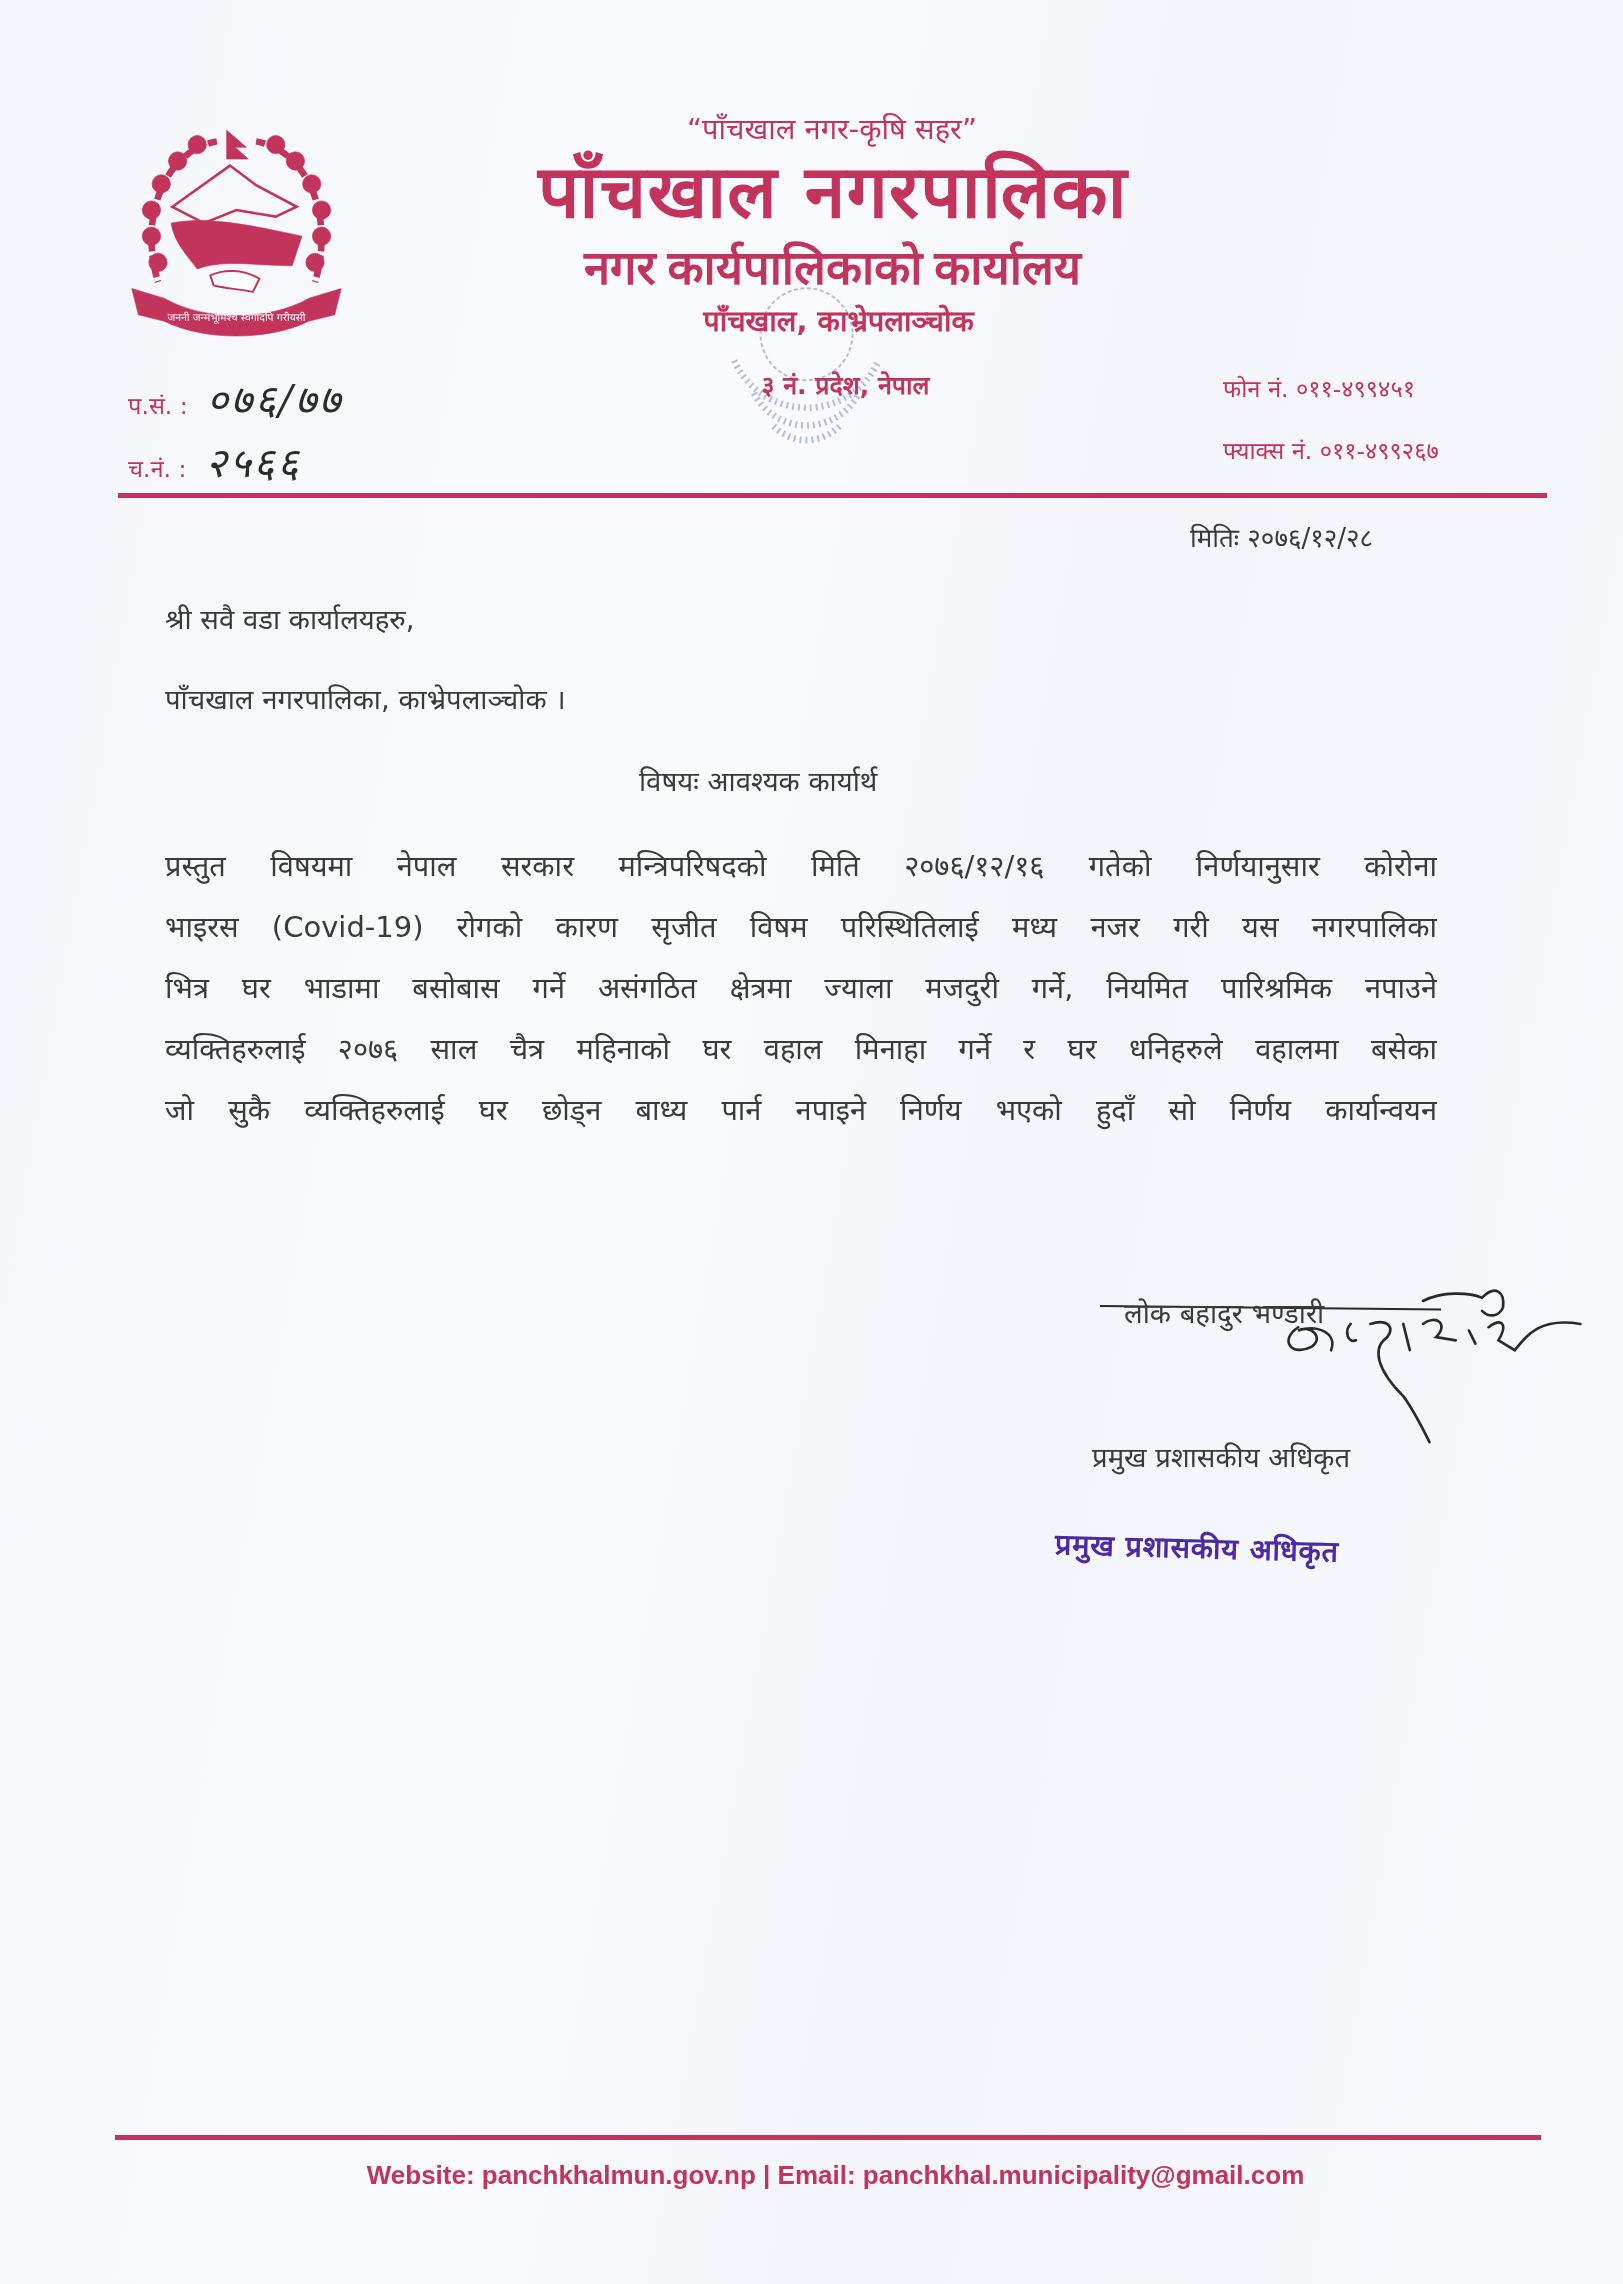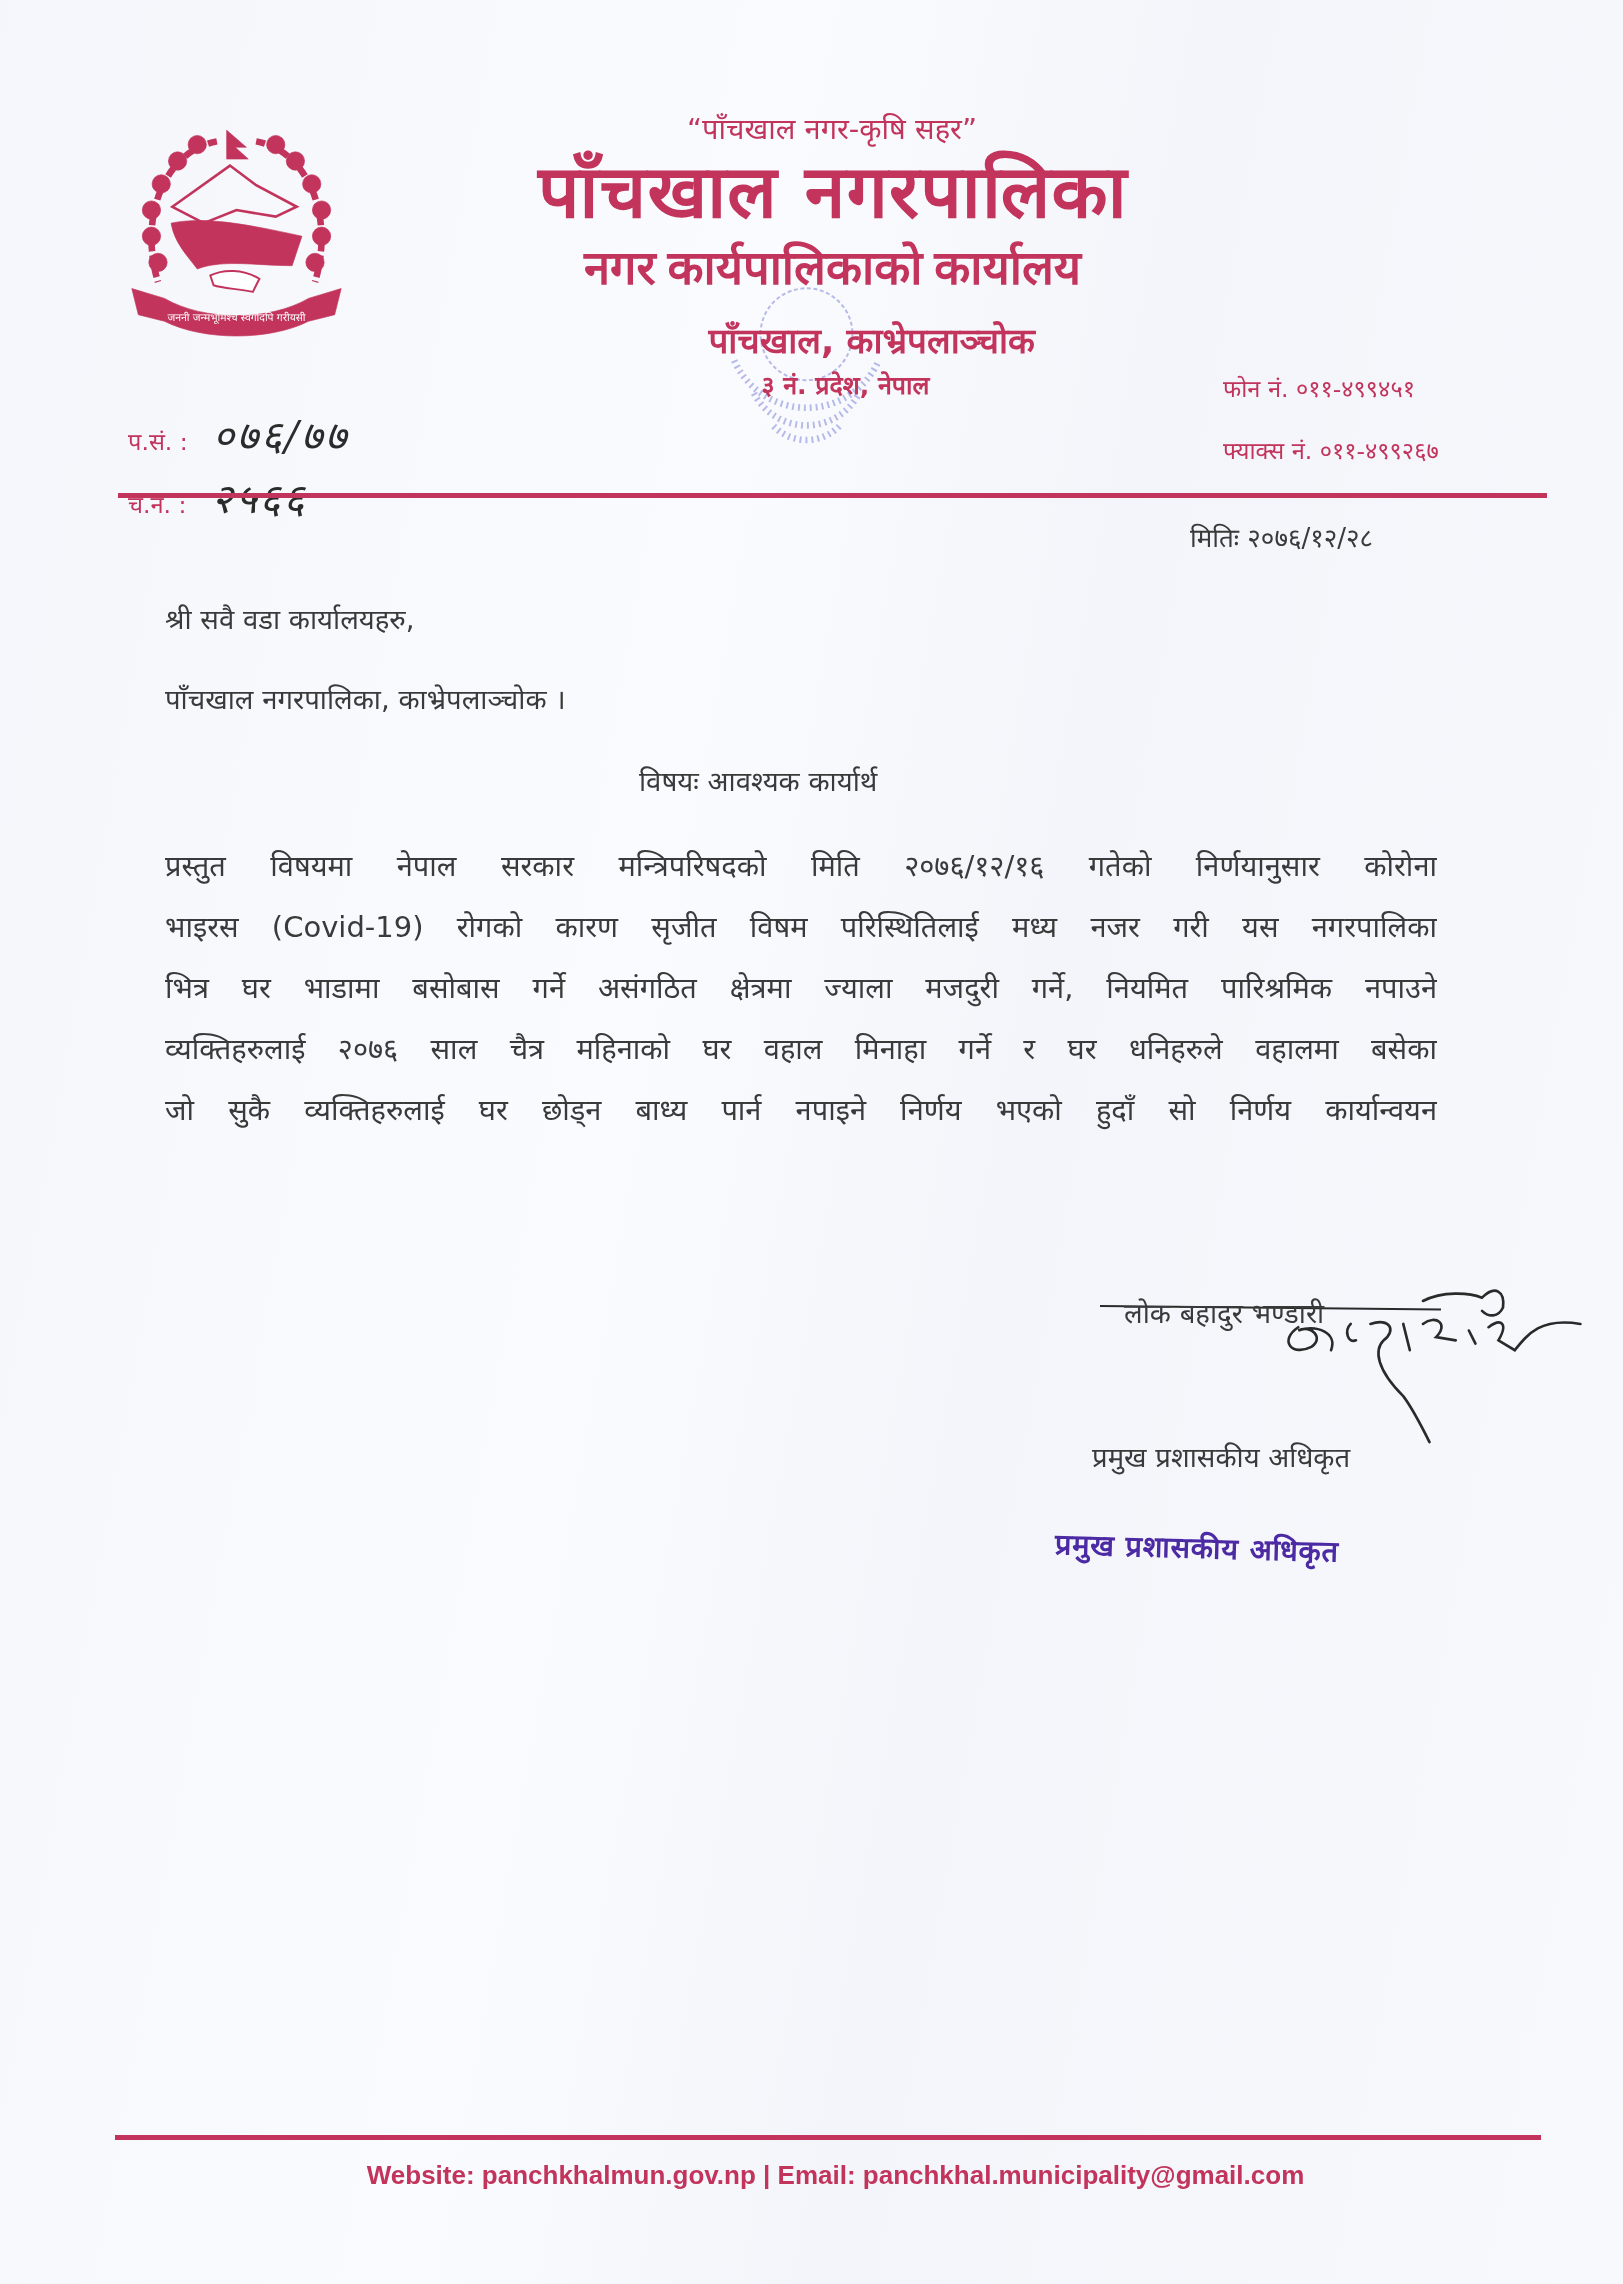--- a/index.html
+++ b/index.html
@@ -54,24 +54,24 @@
       left: 472px; top: 243px;
       width: 721px;
       text-align: center;
       font-size: 47px;
       font-weight: bold;
       line-height: 1.1;
       font-family: Liberation Serif, serif;
     }
     .address-1 {
       position: absolute;
-      left: 642px; top: 316px;
+      left: 642px; top: 300px;
       width: 393px;
-      text-align: right;
-      font-size: 35px;
+      text-align: center;
+      font-size: 29px;
       font-weight: bold;
     }
     .address-2 {
       position: absolute;
       left: 708px; top: 367px;
       width: 275px;
       text-align: center;
       font-size: 25px;
       font-weight: bold;
     }
@@ -84,22 +84,21 @@
       opacity: 0.55;
       pointer-events: none;
     }
 
     
     .ref-row {
       position: absolute;
       left: 128px;
       display: flex;
       align-items: baseline;
-      gap: 25px;
-      margin-top: 36px;
+      gap: 19px;
     }
     .ref-row.ps { top: 370px; }
     .ref-row.cn { top: 433px; }
     .ref-label { font-size: 23.6px; }
     .ref-value {
       font-size: 41px;
       color: #2b2b2b;
       font-family: "DejaVu Serif", serif;
       font-style: italic;
       letter-spacing: 2.6px;

